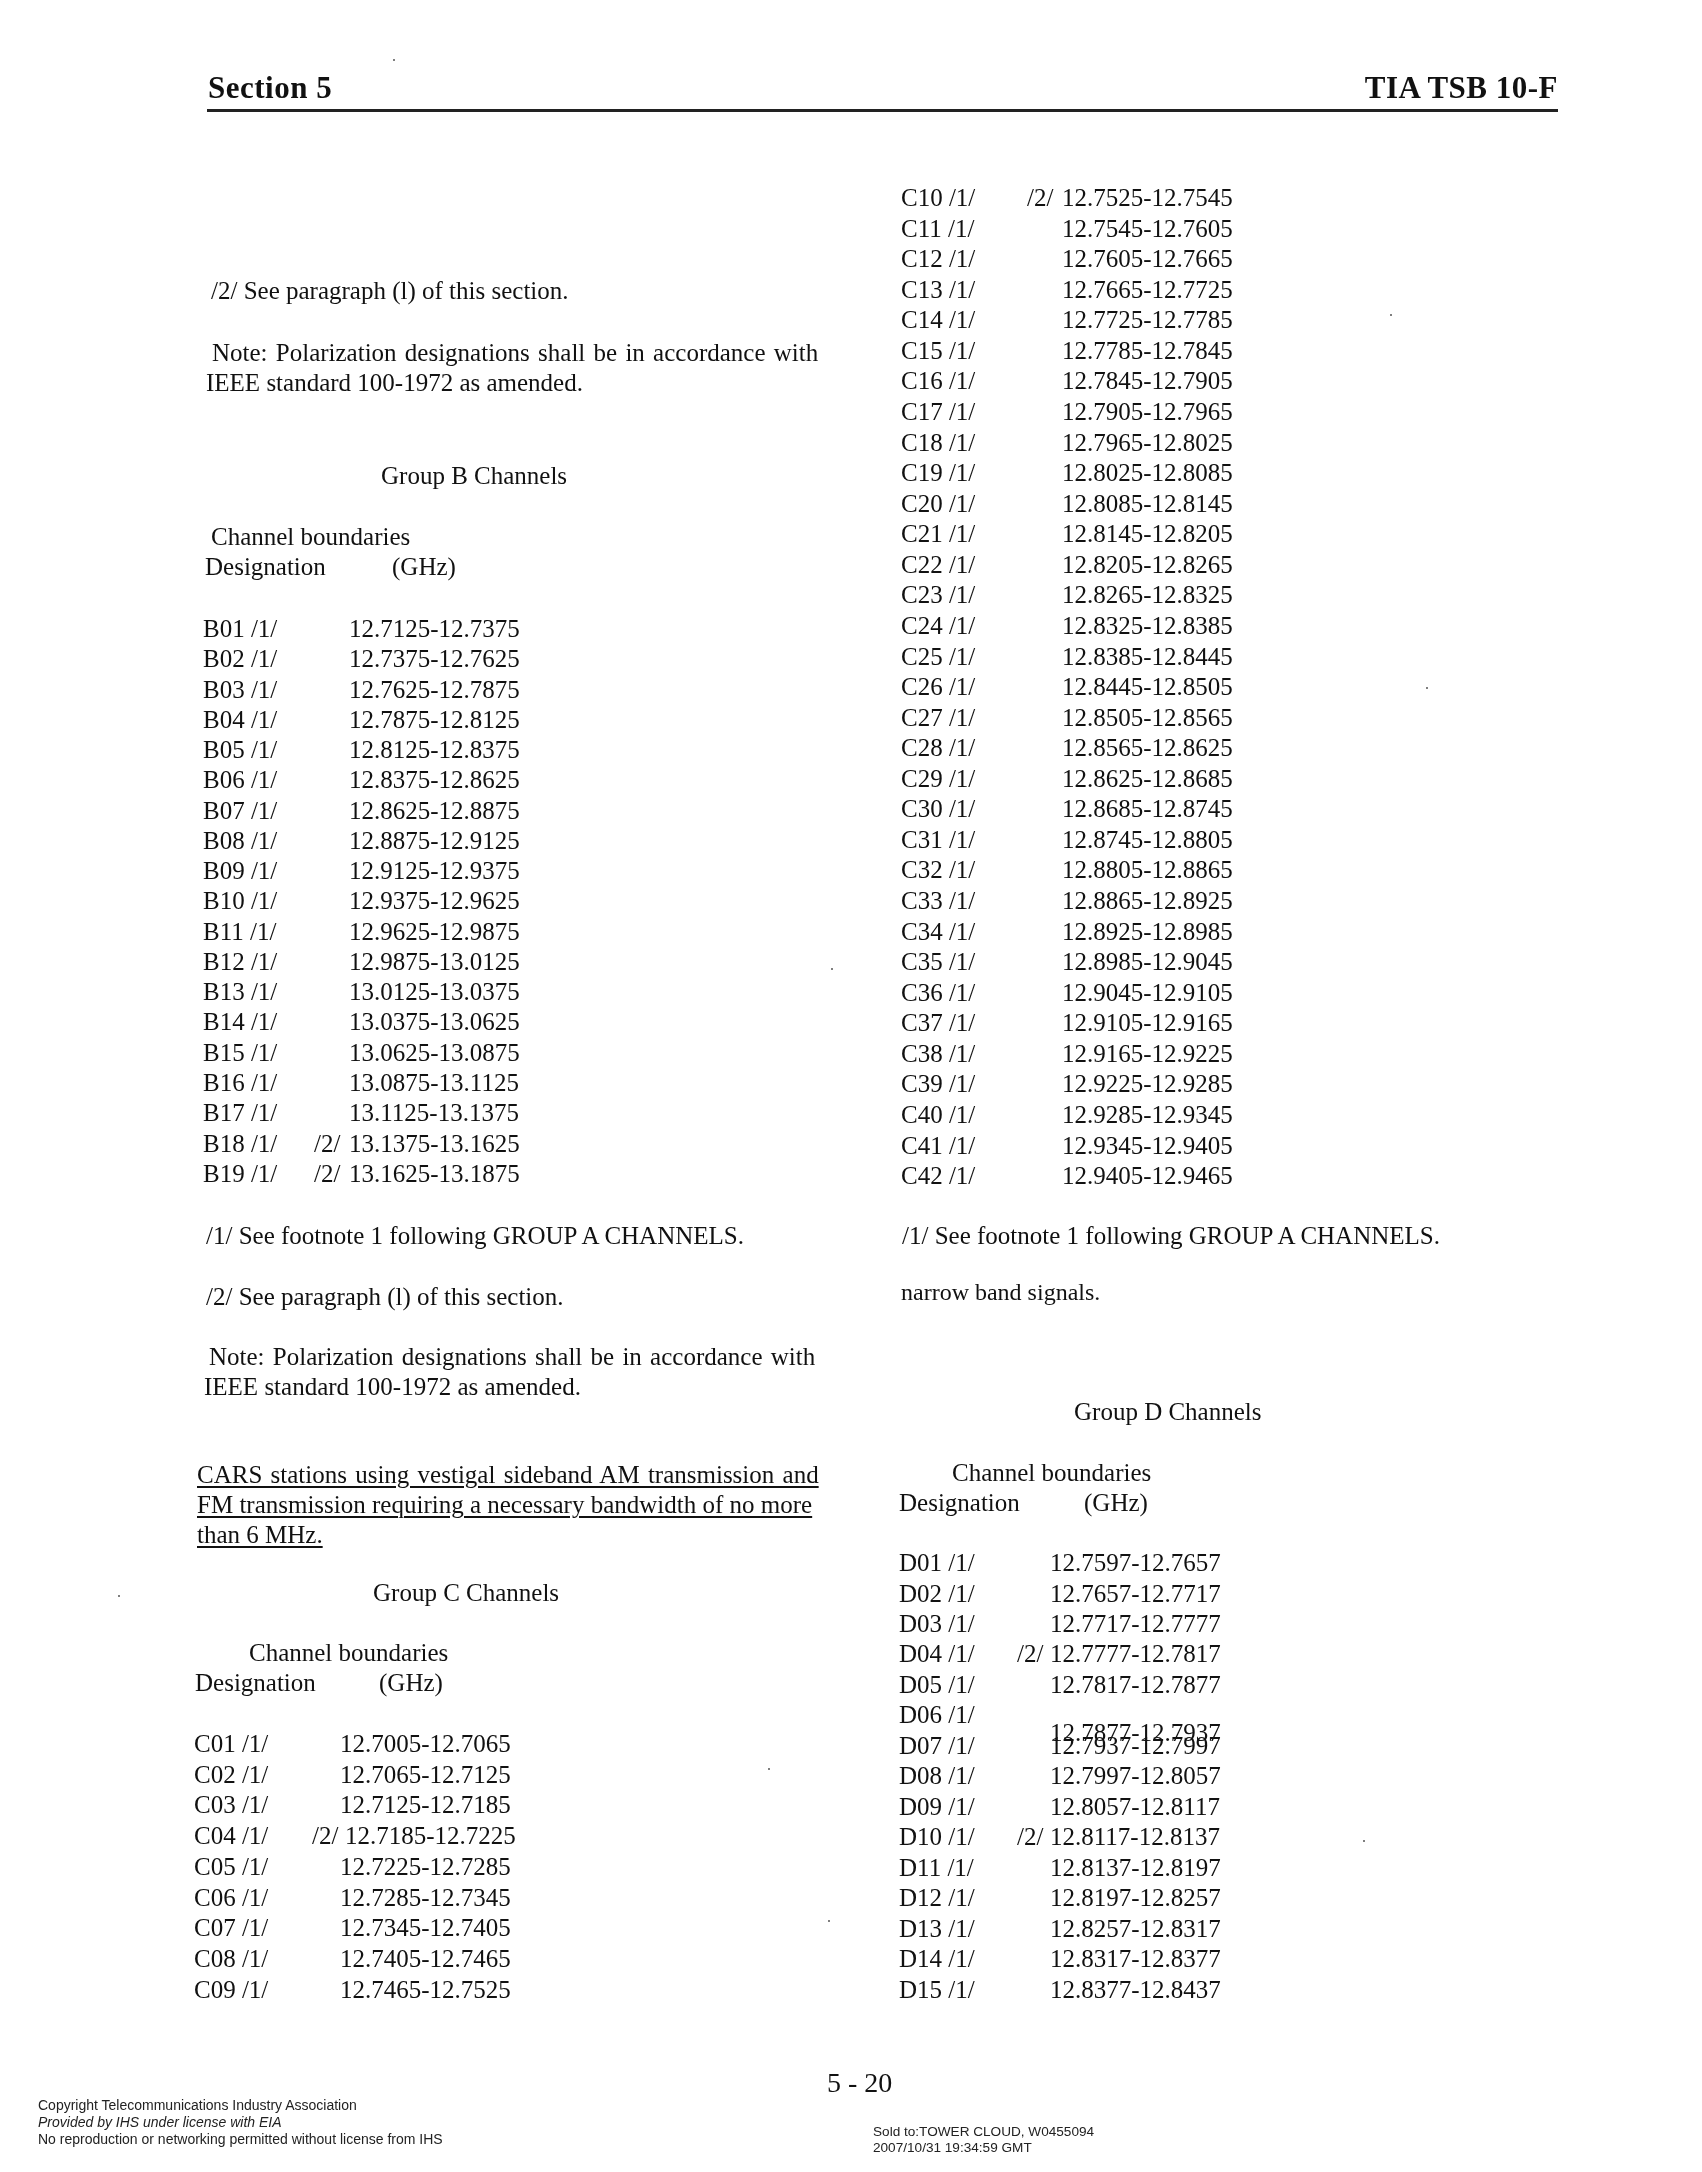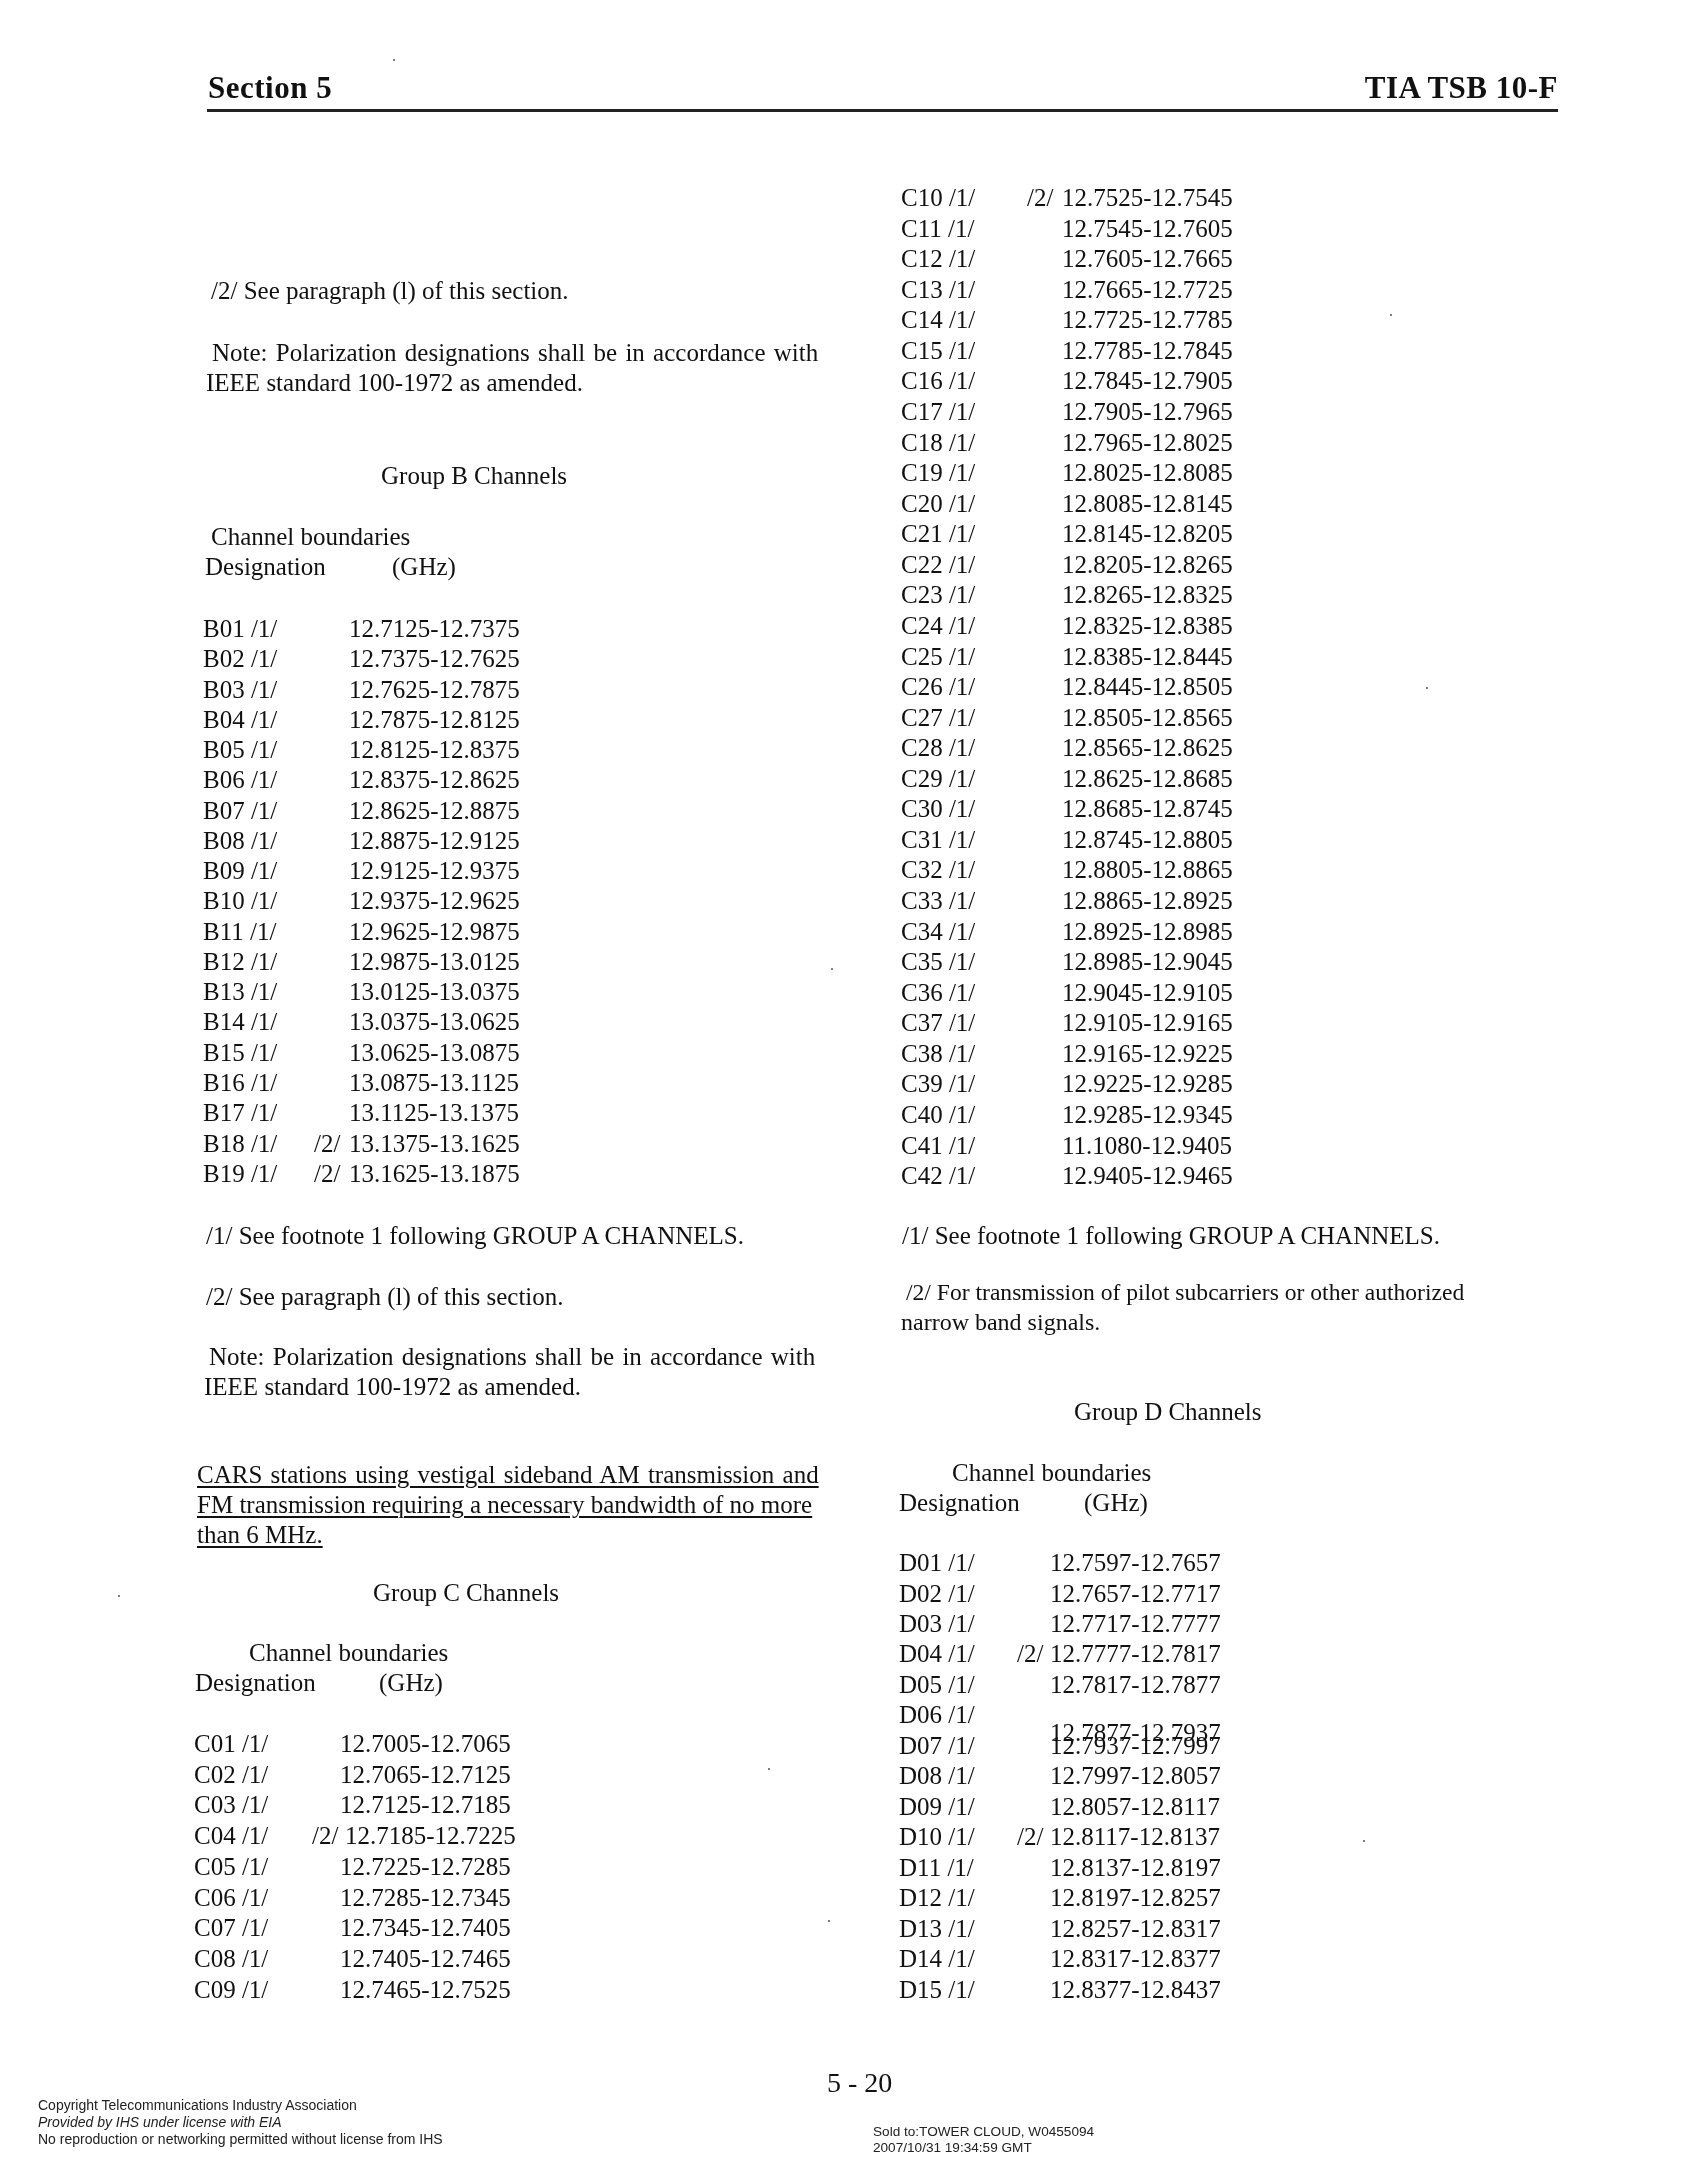--- a/index.html
+++ b/index.html
@@ -299,31 +299,30 @@
     <div class="row" style="top: 886px; left: 0px;">
       <span class="des">C39 /1/</span>
       <span class="rng" style="left: 161px;">12.9225-12.9285</span>
     </div>
     <div class="row" style="top: 917px; left: 0px;">
       <span class="des">C40 /1/</span>
       <span class="rng" style="left: 161px;">12.9285-12.9345</span>
     </div>
     <div class="row" style="top: 948px; left: 0px;">
       <span class="des">C41 /1/</span>
-      <span class="rng" style="left: 161px;">11.1080-12.9405</span>
+      <span class="rng" style="left: 161px;">12.9345-12.9405</span>
     </div>
     <div class="row" style="top: 978px; left: 0px;">
       <span class="des">C42 /1/</span>
       <span class="rng" style="left: 161px;">12.9405-12.9465</span>
     </div>
   </div>
 
 <div class="abs txt" style="left:902px; top:1221px;">/1/ See footnote 1 following GROUP A CHANNELS.</div>
 <div class="abs txt" style="left:901px; top:1277px;">
-  <div style="padding-left:5px; font-size:23.6px;">/2/ For transmission of pilot subcarriers or other authorized</div>
   <div style="font-size:24px;">narrow band signals.</div>
 </div>
 
 <div class="abs txt" style="left:1074px; top:1397px;">Group D Channels</div>
 <div class="abs txt" style="left:952px; top:1458px;">Channel boundaries</div>
 <div class="abs txt" style="left:899px; top:1488px;">Designation</div>
 <div class="abs txt" style="left:1084px; top:1488px;">(GHz)</div>
 
 <div class="tbl" style="left:899px; top:1548px;" id="tbl-d">
     <div class="row" style="top: 0px; left: 0px;">

